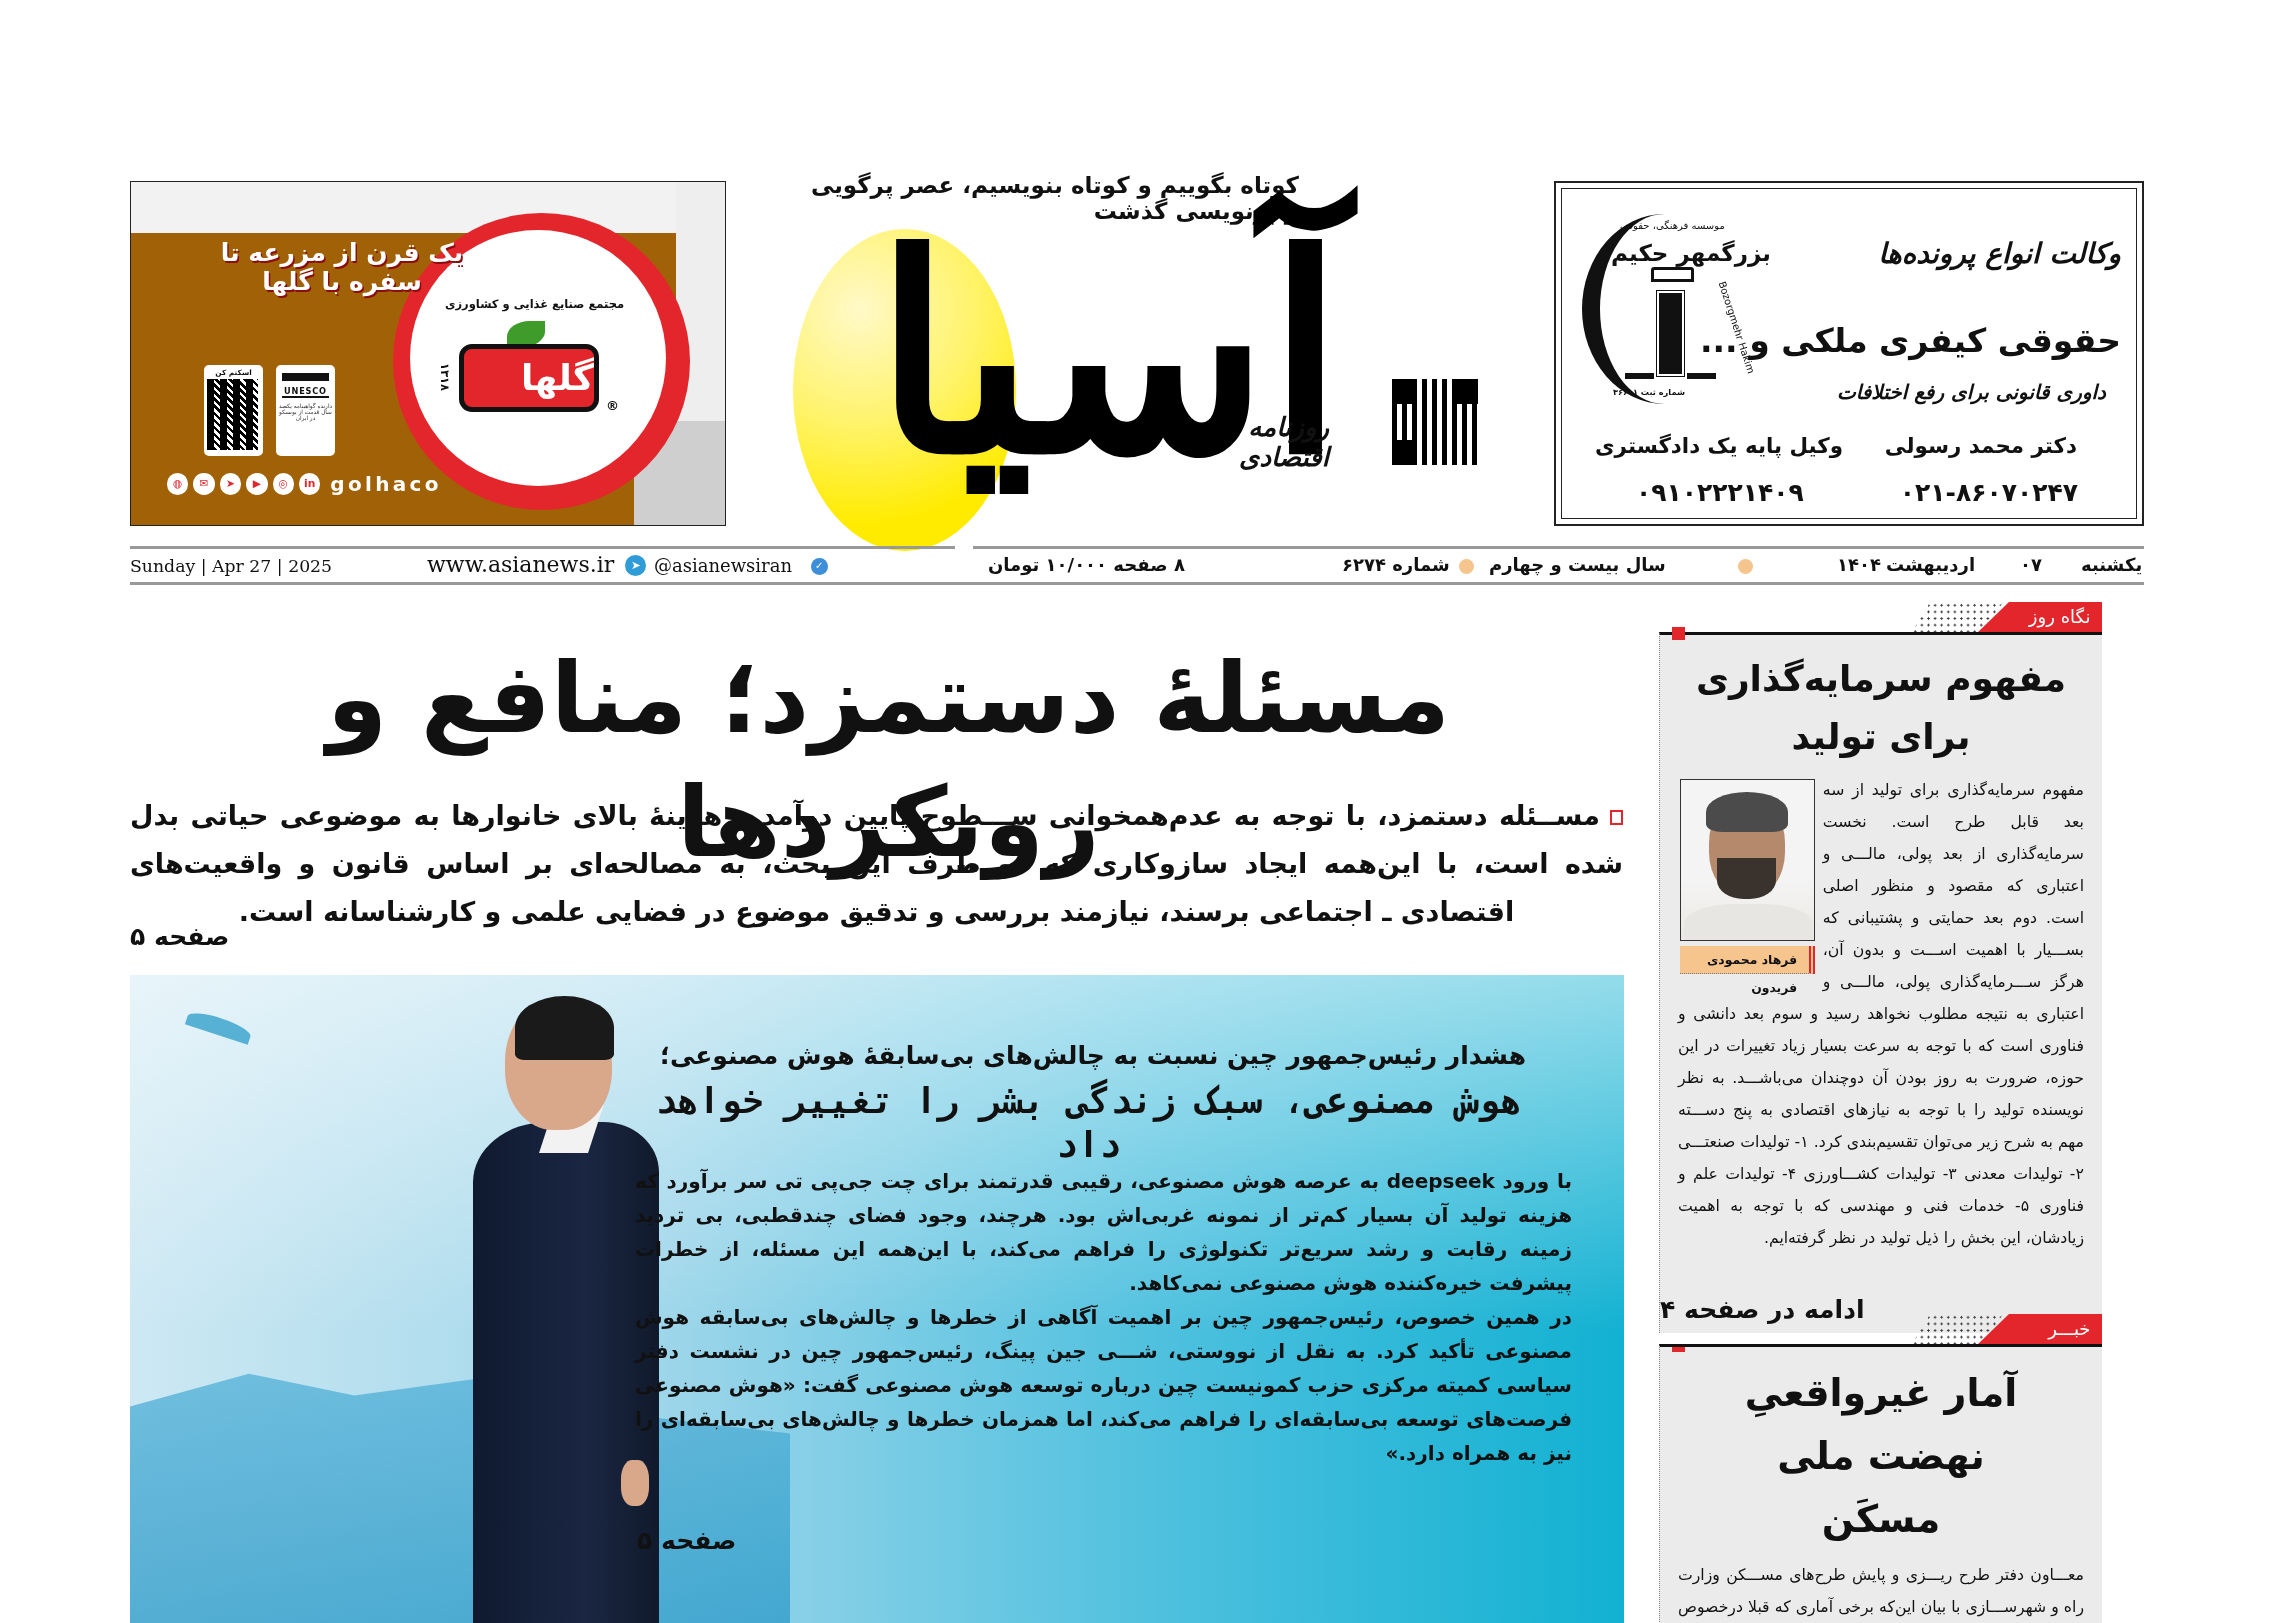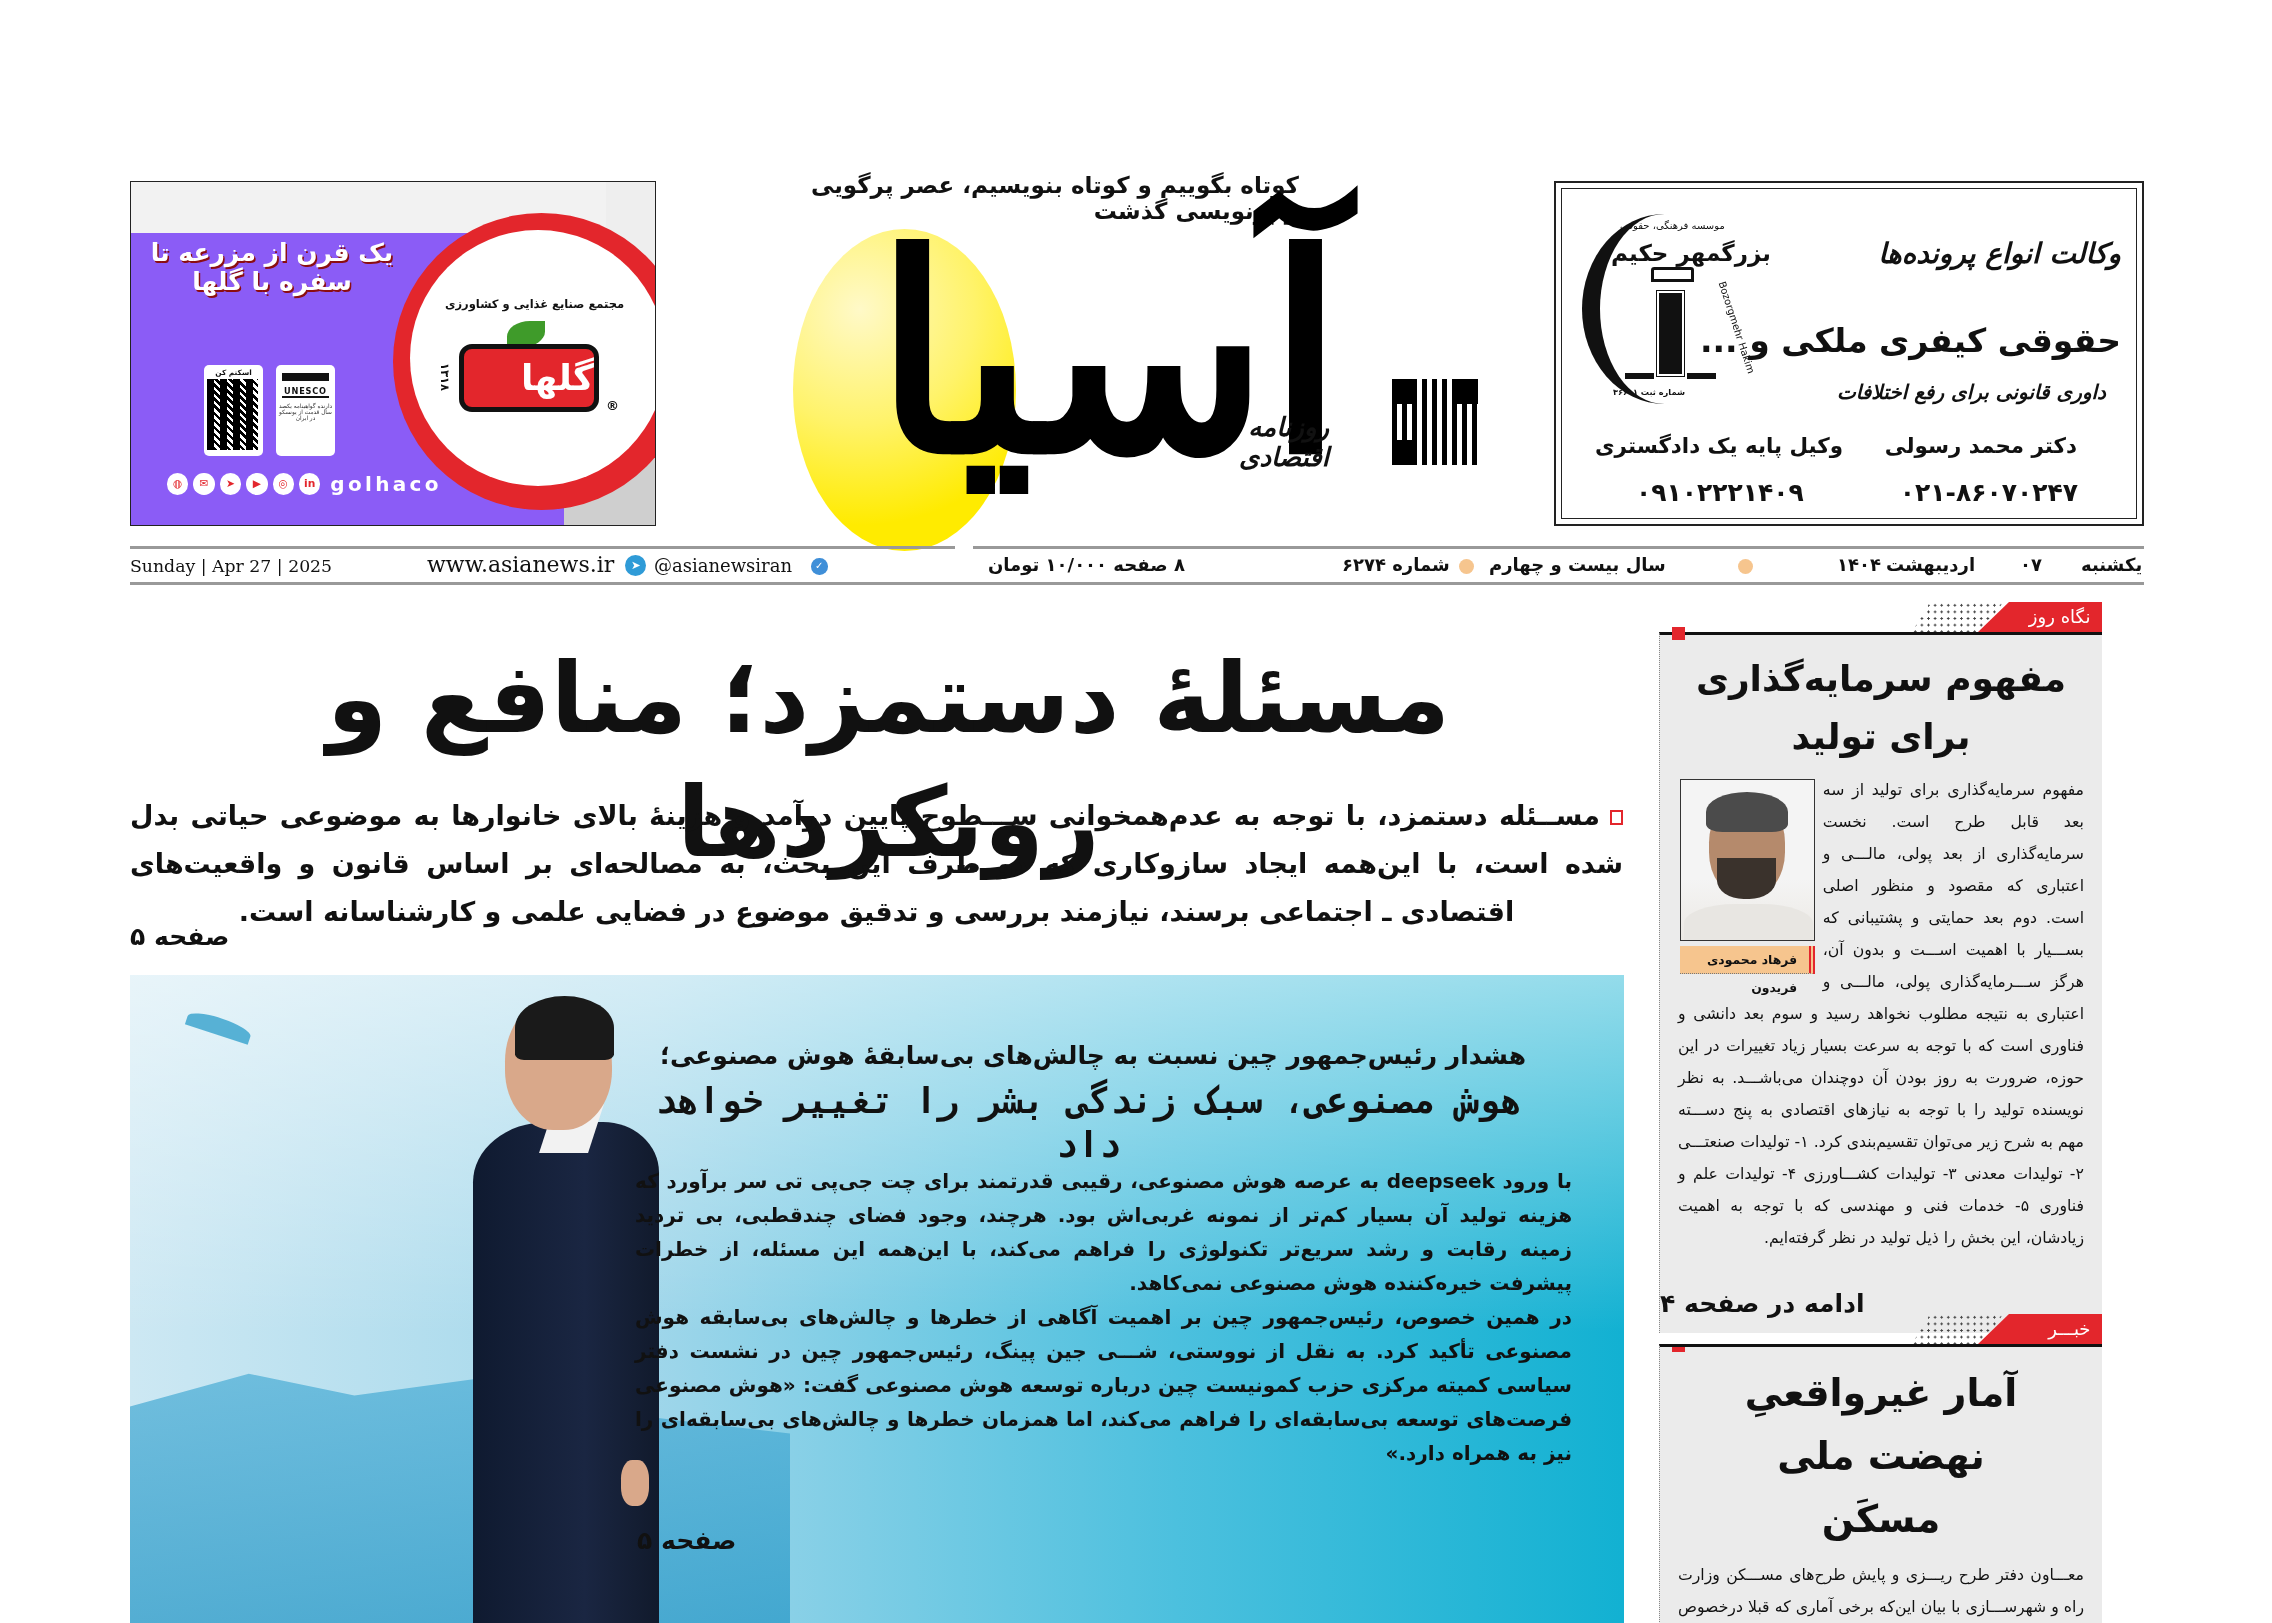--- a/index.html
+++ b/index.html
@@ -3,22 +3,22 @@
 <meta charset="utf-8">
 <style>
   * { box-sizing: border-box; margin: 0; padding: 0; }
   html, body { width: 2273px; height: 1624px; background: #ffffff; overflow: hidden; }
   body { position: relative; font-family: "DejaVu Sans", sans-serif; color: #111; }
 
   .abs { position: absolute; }
 
   
   .ad-left {
-    left: 130px; top: 181px; width: 526px; height: 345px;
-    border: 1.6px solid #222; background: #8b5cf6; overflow: hidden;
+    left: 130px; top: 181px; width: 596px; height: 345px;
+    border: 1.6px solid #222; background: #a16207; overflow: hidden;
   }
   .ad-left .spice-band { position: absolute; left: 0; top: 0; width: 100%; height: 51px; background: #f2f2f2; }
   .ad-left .spice-side { position: absolute; right: 0; top: 0; width: 49px; height: 100%; background: #eeeeee; }
   .ad-left .grey-band { position: absolute; right: 0; top: 239px; width: 91px; height: 157px; background: #cfcfcf; }
   .ad-left .red-arc {
     position: absolute; left: 262px; top: 31px; width: 297px; height: 297px; border-radius: 50%;
     background: #e3262c;
   }
   .ad-left .white-circle {
     position: absolute; left: 279px; top: 48px; width: 256px; height: 256px; border-radius: 50%;
@@ -195,21 +195,21 @@
   .side-photo .pic { width: 135px; height: 162px; border: 1.6px solid #333; background: linear-gradient(180deg, #f4f4f4 0%, #f4f4f4 62%, #ece9e4 100%); position: relative; overflow: hidden; }
   .side-photo .pic .face { position: absolute; left: 28px; top: 18px; width: 76px; height: 99px; border-radius: 45%; background: #b58a6c; }
   .side-photo .pic .hair { position: absolute; left: 25px; top: 11.5px; width: 82px; height: 40px; border-radius: 50% 50% 20% 20%; background: #4b4b4b; }
   .side-photo .pic .beard { position: absolute; left: 36px; top: 78px; width: 59px; height: 41px; border-radius: 0 0 45% 45%; background: #3a322c; }
   .side-photo .pic .shirt { position: absolute; left: 3.3px; top: 124px; width: 129px; height: 49px; border-radius: 40% 40% 0 0; background: #e8e6e2; }
   .side-photo .byline {
     margin-top: 5px; height: 28px; background: #f6c58e; direction: rtl; text-align: right;
     font-size: 12.4px; font-weight: bold; line-height: 28px; padding-right: 11.5px; border-right: 6.6px double #e3262c;
     border-bottom: 1.6px dotted #777;
   }
-  .side-more { direction: rtl; text-align: left; font-size: 25px; font-weight: 900; padding: 15px 214px 15px 0; }
+  .side-more { direction: rtl; text-align: left; font-size: 25px; font-weight: 900; padding: 15px 214px 9px 0; }
 </style>
 </head>
 <body>
 
 <div class="abs ad-left">
   <div class="spice-band"></div>
   <div class="spice-side"></div>
   <div class="grey-band"></div>
   <div class="red-arc"></div>
   <div class="white-circle"></div>

